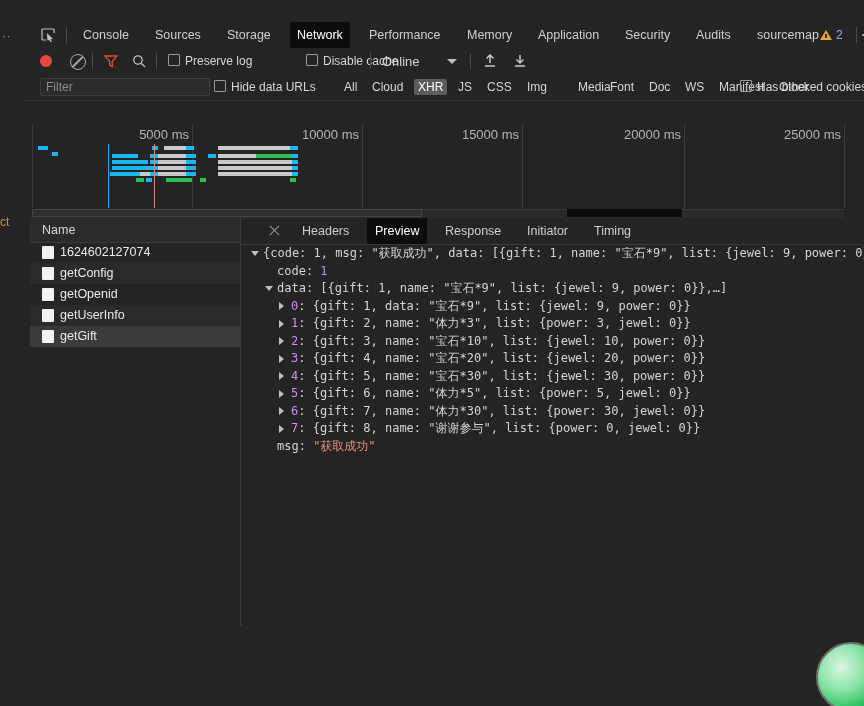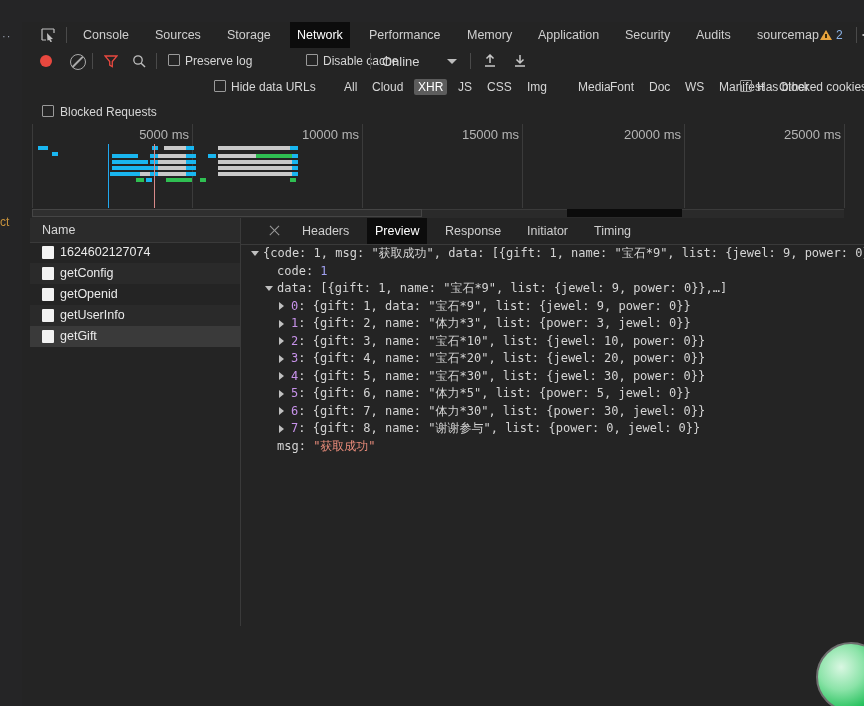--- a/index.html
+++ b/index.html
@@ -205,20 +205,21 @@
       </span>
       <span class="arrow-ico" style="left:491px;">
         <svg width="14" height="14" viewBox="0 0 14 14">
           <path d="M7 1 V9 M3.5 5.5 L7 9 L10.5 5.5" fill="none" stroke="#c8c8c8" stroke-width="1.5"></path>
           <line x1="2" y1="12" x2="12" y2="12" stroke="#c8c8c8" stroke-width="1.5"></line>
         </svg>
       </span>
     </div>
 
     <div class="dt-filterrow">
+      <input class="filter-input" type="text" placeholder="Filter" style="">
       <label class="tbl" style="left:192px;">
         <span class="cb"></span><span>Hide data URLs</span>
       </label>
       <div id="filter-types-host">
           <div class="ftype" style="left: 318px;"><span>All</span></div>
           <div class="ftype" style="left: 346px;"><span>Cloud</span></div>
           <div class="ftype active" style="left: 392px;"><span>XHR</span></div>
           <div class="ftype" style="left: 432px;"><span>JS</span></div>
           <div class="ftype" style="left: 461px;"><span>CSS</span></div>
           <div class="ftype" style="left: 501px;"><span>Img</span></div>
@@ -227,25 +228,20 @@
           <div class="ftype" style="left: 623px;"><span>Doc</span></div>
           <div class="ftype" style="left: 659px;"><span>WS</span></div>
           <div class="ftype" style="left: 693px;"><span>Manifest</span></div>
           <div class="ftype" style="left: 753px;"><span>Other</span></div>
         </div>
       <label class="tbl" style="left:718px;">
         <span class="cb"></span><span>Has blocked cookies</span>
       </label>
     </div>
 
-    <div class="dt-blockedrow">
-      <label class="blocked-lbl">
-        <span class="cb"></span><span>Blocked Requests</span>
-      </label>
-    </div>
 
     <div class="overview">
       <div class="ov-inner" id="overview-host">
           <div class="ov-grid" style="left: 0px;"></div>
           <div class="ov-grid" style="left: 160px;"></div>
           <div class="ov-grid" style="left: 330px;"></div>
           <div class="ov-grid" style="left: 490px;"></div>
           <div class="ov-grid" style="left: 652px;"></div>
           <div class="ov-grid" style="left: 812px;"></div>
           <div class="ov-tick" style="left: 157px;">5000 ms</div>

